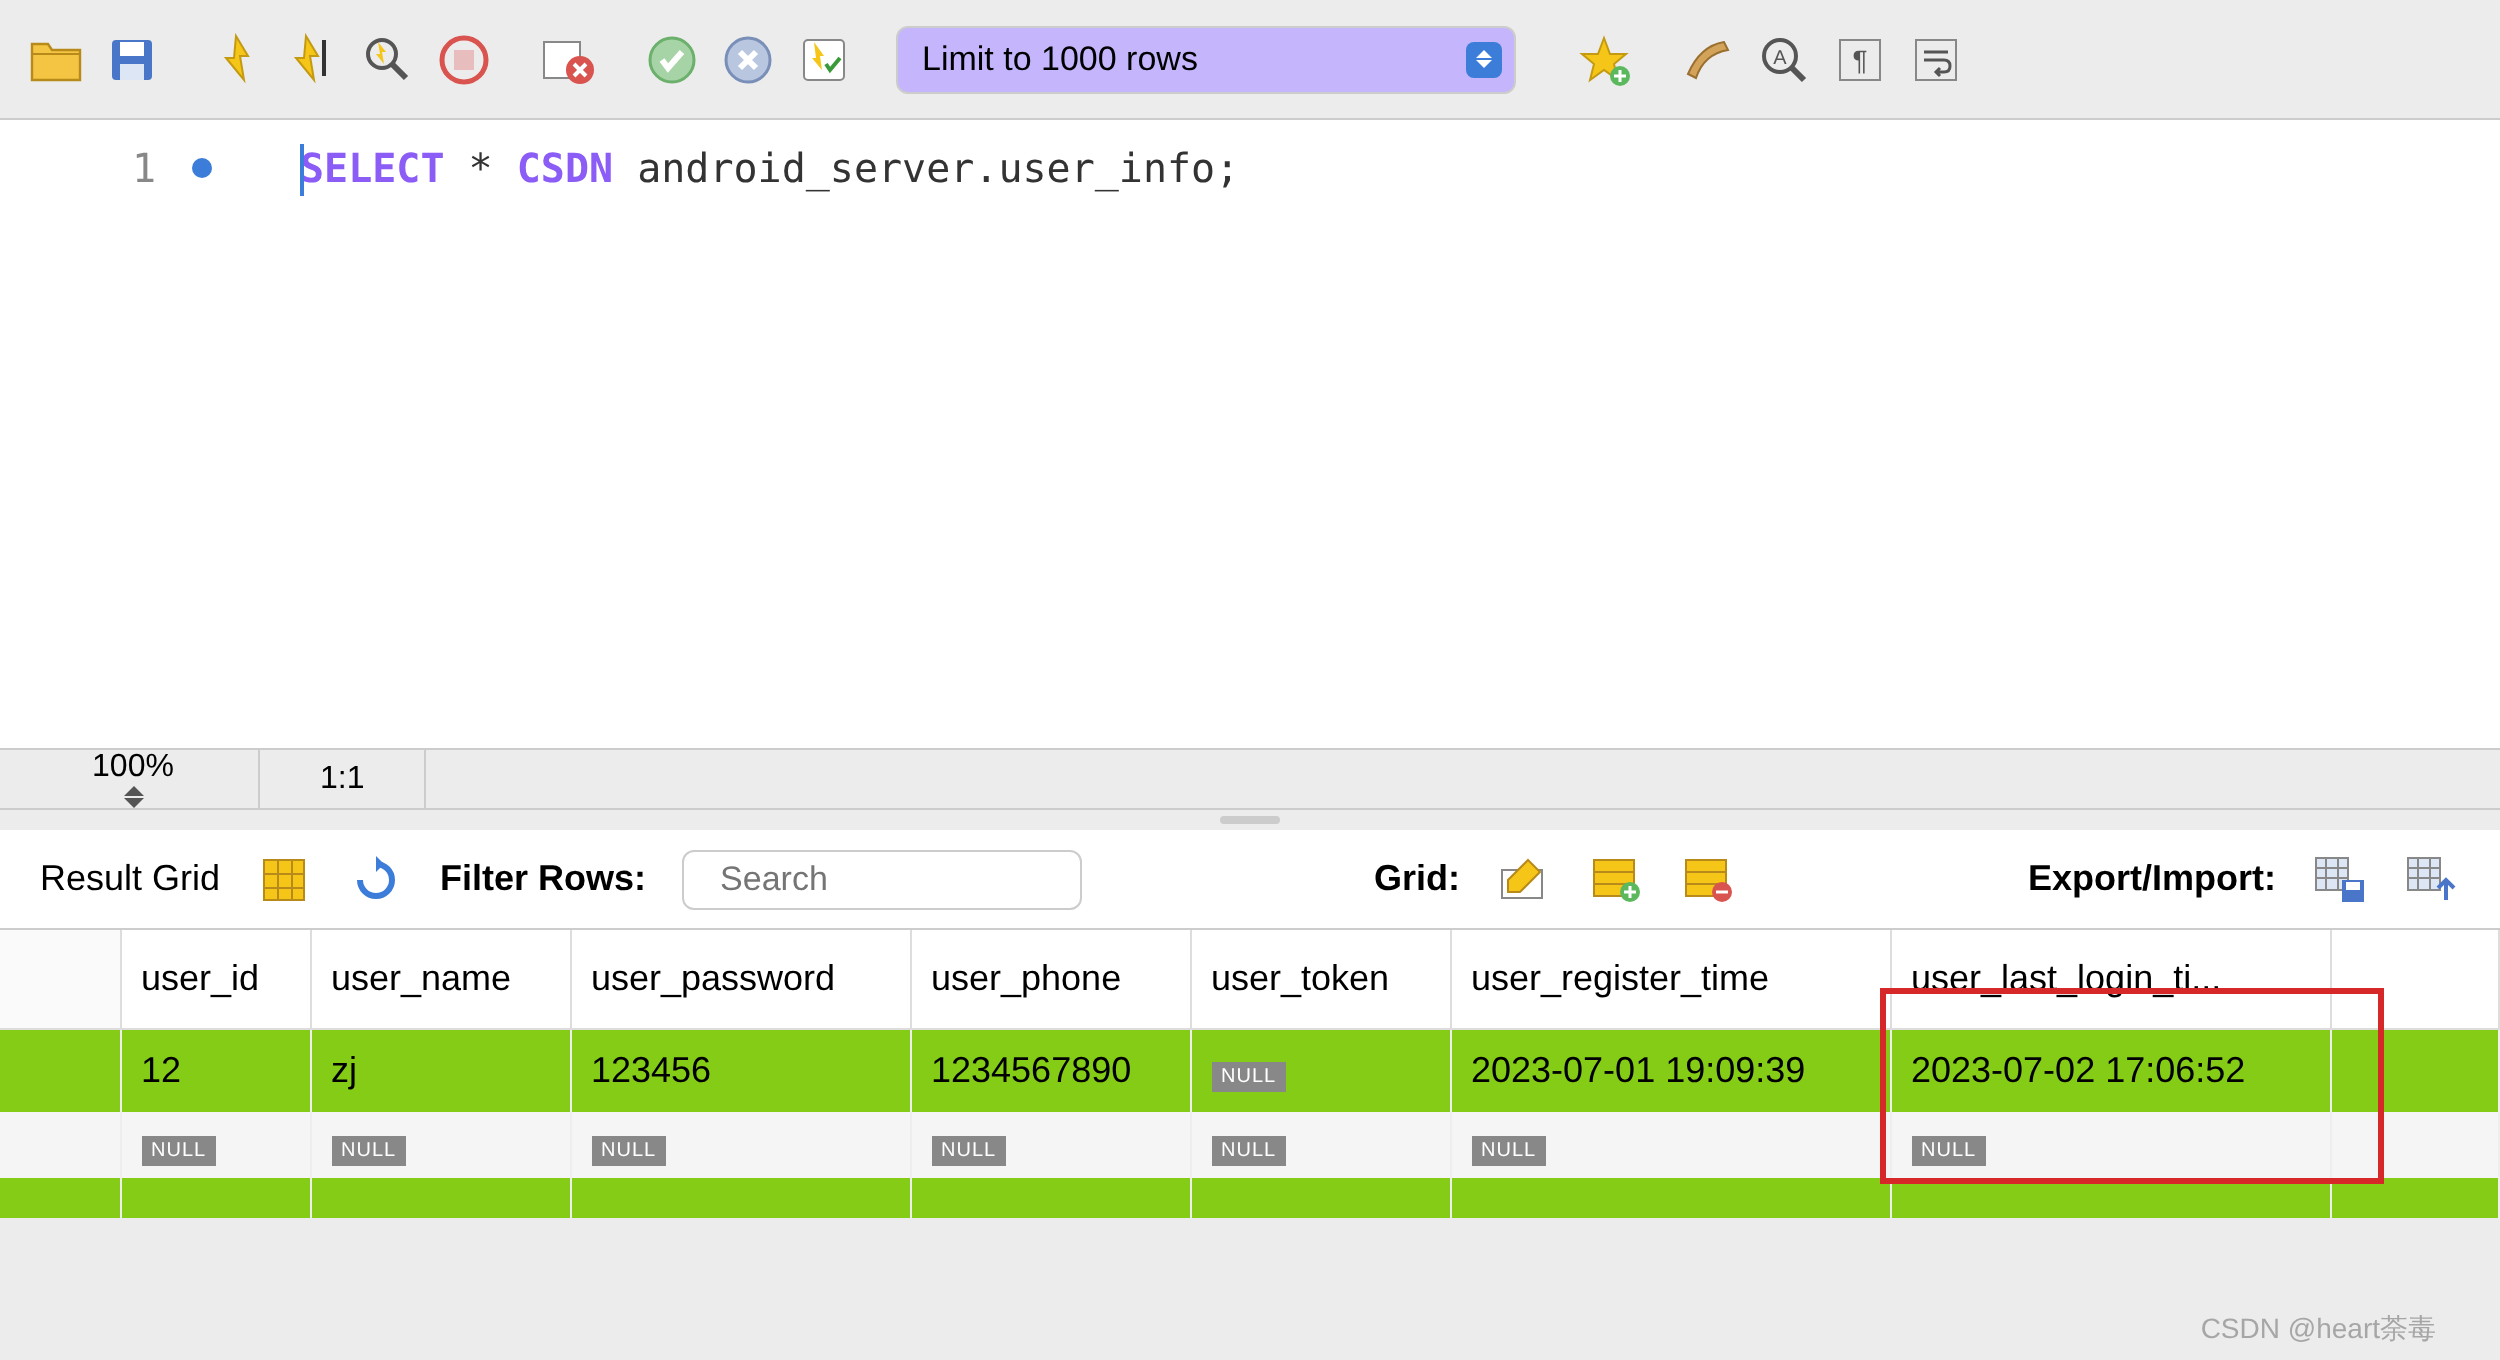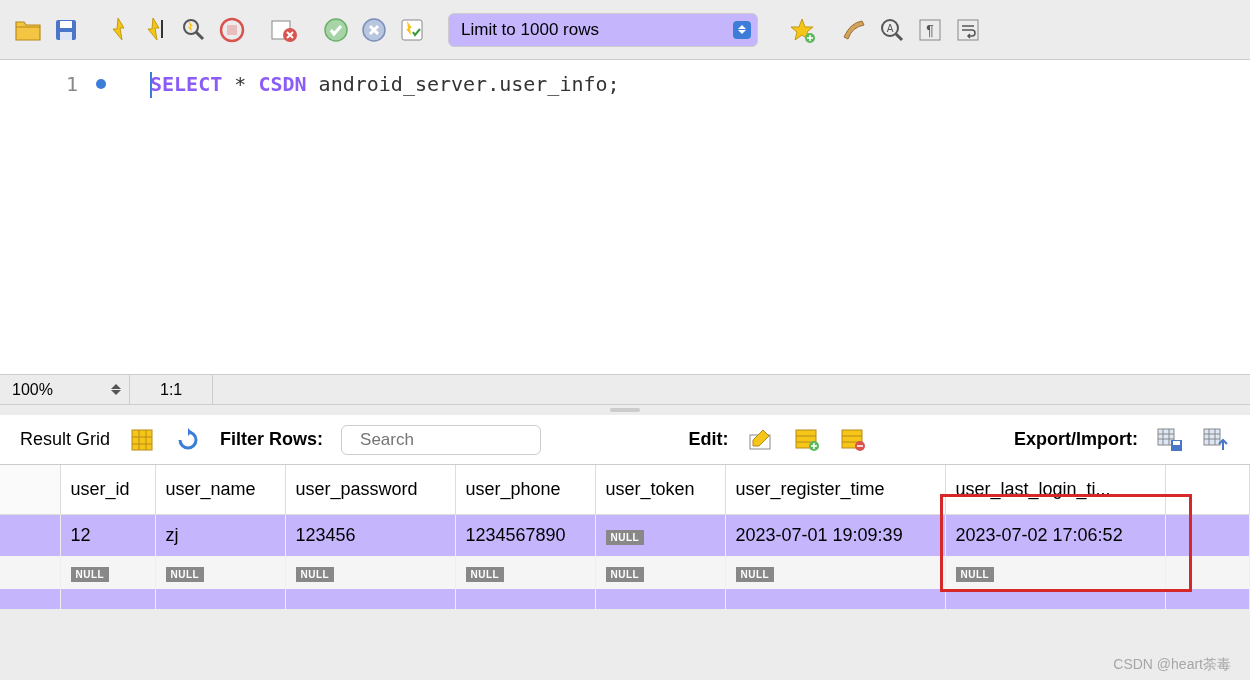--- a/index.html
+++ b/index.html
@@ -12,44 +12,44 @@
 .limit-select .arrows::before { content: ""; border-left: 4px solid transparent; border-right: 4px solid transparent; border-bottom: 4px solid #fff; margin-bottom: 1px; }
 .limit-select .arrows::after { content: ""; border-left: 4px solid transparent; border-right: 4px solid transparent; border-top: 4px solid #fff; }
 .editor { background: #fff; height: 315px; display: flex; border-bottom: 1px solid #ccc; }
 .gutter { width: 130px; padding: 12px 24px 0 0; text-align: right; color: #888; font-family: "Menlo", "Consolas", monospace; font-size: 20px; }
 .gutter .ln { display: flex; justify-content: flex-end; align-items: center; gap: 18px; }
 .dot-bp { width: 10px; height: 10px; background: #3b7dd8; border-radius: 50%; }
 .code { flex: 1; padding: 12px 0 0 20px; font-family: "Menlo", "Consolas", monospace; font-size: 20px; white-space: pre; color: #333; position: relative; }
 .cursor-bar { position: absolute; left: 20px; top: 12px; width: 2px; height: 26px; background: #3b7dd8; }
 .kw { color: #8b5cf6; font-weight: 600; }
 .status { background: #ececec; height: 30px; display: flex; align-items: center; border-bottom: 1px solid #ccc; font-size: 16px; }
-.status .zoom { width: 130px; padding-left: 12px; display: flex; align-items: center; justify-content: space-between; padding-right: 8px; border-right: 1px solid #ccc; height: 100%; }
+.status .zoom { width: 130px; padding-left: 12px; display: flex; align-items: center; justify-content: space-between; padding-right: 8px; border-right: 1px solid #ccc; height: 100%; flex-direction: column; }
 .status .spinner { display: flex; flex-direction: column; gap: 1px; }
 .status .spinner div { width: 0; height: 0; border-left: 5px solid transparent; border-right: 5px solid transparent; }
 .status .spinner .up { border-bottom: 5px solid #555; }
 .status .spinner .down { border-top: 5px solid #555; }
 .status .pos { padding: 0 30px; border-right: 1px solid #ccc; height: 100%; display: flex; align-items: center; text-align: right; }
 .splitter { height: 10px; background: #ececec; display: flex; align-items: center; justify-content: center; }
 .splitter-dot { width: 30px; height: 4px; background: #ccc; border-radius: 2px; }
 .result-toolbar { background: #fff; height: 50px; display: flex; align-items: center; padding: 0 20px; gap: 18px; border-bottom: 1px solid #ccc; font-size: 18px; }
 .result-toolbar .label { font-weight: 700; }
 .rt-icon { width: 28px; height: 28px; display: flex; align-items: center; justify-content: center; cursor: pointer; }
 .search-box { display: flex; align-items: center; border: 1px solid #ccc; border-radius: 6px; padding: 4px 10px; width: 200px; gap: 8px; }
 .search-box input { border: none; outline: none; font-size: 17px; flex: 1; background: transparent; }
 .spacer { flex: 1; }
 .grid { background: #fff; }
 .grid table { border-collapse: collapse; width: 100%; table-layout: fixed; }
 .grid th { text-align: left; padding: 14px 10px; font-weight: 400; font-size: 18px; border-right: 1px solid #ddd; border-bottom: 1px solid #ddd; background: #fff; white-space: nowrap; overflow: hidden; text-overflow: ellipsis; }
 .grid td { padding: 10px 10px; font-size: 18px; border-right: 1px solid #eee; white-space: nowrap; }
 .grid .rownum { width: 60px; background: #fafafa; }
-.grid tr.data td { background: #c4b5fd; }
+.grid tr.data td { background: #84cc16; }
 .grid tr.nullrow td { background: #f5f5f5; padding: 6px 10px; }
-.null-badge { display: inline-block; background: #888; color: #fff; font-size: 10px; font-weight: bold; padding: 2px 5px; letter-spacing: 0.5px; }
+.null-badge { display: inline-block; background: #888; color: #fff; font-size: 10px; font-weight: normal; padding: 2px 5px; letter-spacing: 0.5px; }
 .highlight-box { position: absolute; border: 3px solid #d62828; pointer-events: none; }
-.watermark { position: absolute; right: 19px; bottom: 6px; font-size: 14px; color: rgba(120,120,120,0.6); }
+.watermark { position: absolute; right: 32px; bottom: 6px; font-size: 14px; color: rgba(120,120,120,0.6); }
 .col-uid{width:95px}.col-uname{width:130px}.col-upwd{width:170px}.col-uphone{width:140px}.col-utoken{width:130px}.col-ureg{width:220px}.col-ulast{width:220px}
 </style>
 </head>
 <body>
 
 <div class="toolbar">
   <div class="tb-group">
     <div class="tb-icon">
         <svg width="28" height="24" viewBox="0 0 28 24">
           <path d="M2 4 L10 4 L12 7 L26 7 L26 22 L2 22 Z" fill="#f4c542" stroke="#b88a1a" stroke-width="1.2"></path>
@@ -204,21 +204,21 @@
     </div>
   <span class="label">Filter Rows:</span>
   <div class="search-box">
     <svg width="16" height="16" viewBox="0 0 16 16">
         <circle cx="6" cy="6" r="5" fill="none" stroke="#888" stroke-width="1.5"></circle>
         <path d="M10 10 L15 15" stroke="#888" stroke-width="1.5"></path>
       </svg>
     <input type="text" placeholder="Search" style="">
   </div>
   <div class="spacer"></div>
-  <span class="label">Edit:</span>
+  <span class="label">Grid:</span>
   <div class="rt-icon">
       <svg width="24" height="22">
         <rect x="1" y="6" width="20" height="14" fill="#fff" stroke="#888"></rect>
         <path d="M14 1 L20 7 L10 17 L4 17 L4 11 Z" fill="#f5c518" stroke="#b88a1a"></path>
       </svg>
     </div>
   <div class="rt-icon">
       <svg width="24" height="22">
         <rect x="1" y="1" width="20" height="18" fill="#f5c518" stroke="#b88a1a"></rect>
         <path d="M1 7 H21 M1 13 H21" stroke="#b88a1a"></path>

